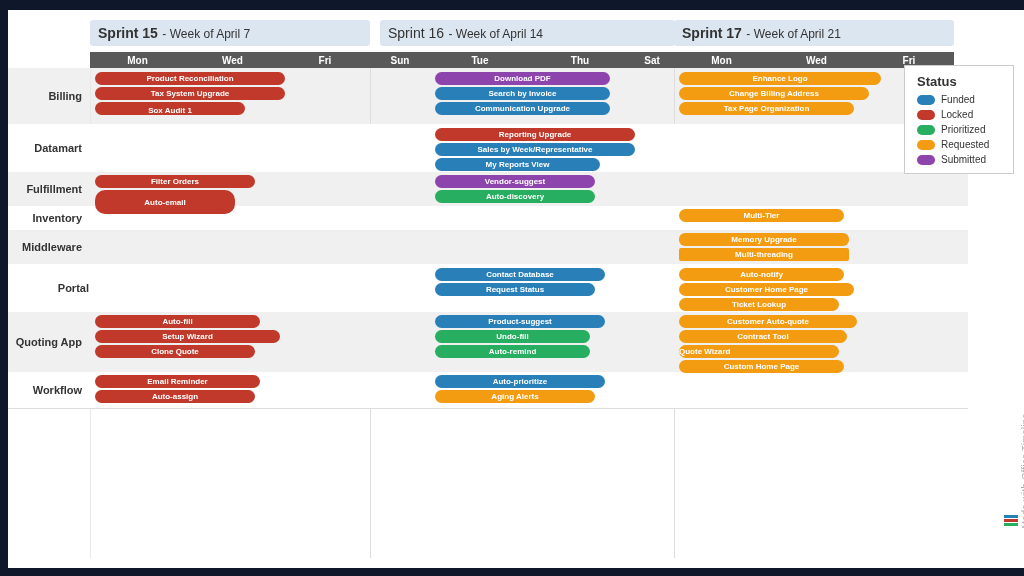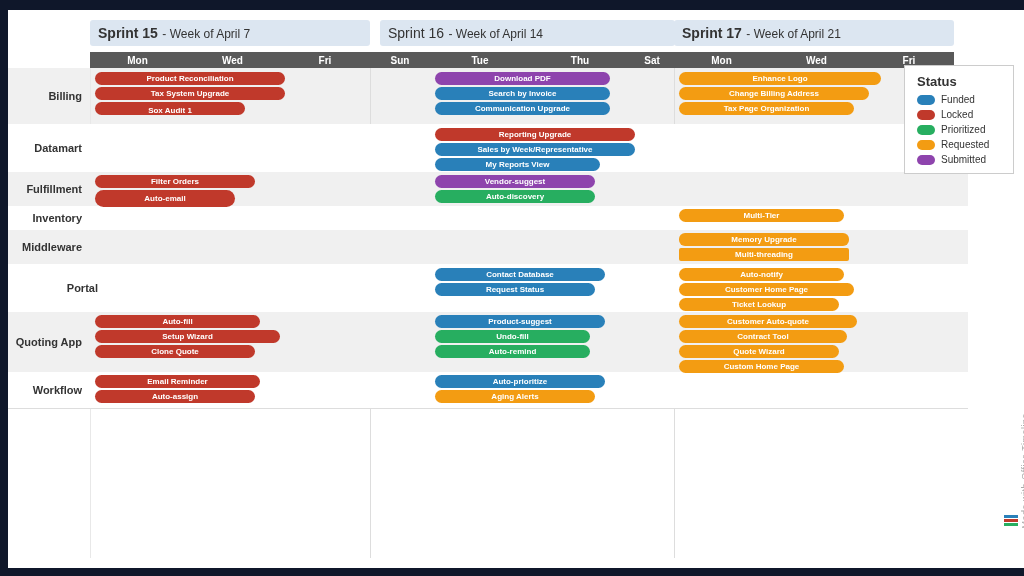--- a/index.html
+++ b/index.html
@@ -78,21 +78,21 @@
     <div style="position:absolute; left:0; top:196px; width:80px; height:24px; display:flex; align-items:center; justify-content:flex-end; padding-right:6px;">
       <span style="font-size:11px; font-weight:bold; color:#333;">Inventory</span>
     </div>
 
     <div style="position:absolute; left:0; top:220px; width:960px; height:34px; background:#f0f0f0;"></div>
     <div style="position:absolute; left:0; top:220px; width:80px; height:34px; display:flex; align-items:center; justify-content:flex-end; padding-right:6px;">
       <span style="font-size:11px; font-weight:bold; color:#333;">Middleware</span>
     </div>
 
     <div style="position:absolute; left:0; top:254px; width:960px; height:48px; background:#fff;"></div>
-    <div style="position:absolute; left:16px; top:254px; width:80px; height:48px; display:flex; align-items:center; justify-content:flex-end; padding-right:6px;">
+    <div style="position:absolute; left:7px; top:254px; width:80px; height:48px; display:flex; align-items:center; justify-content:flex-end; padding-right:6px;">
       <span style="font-size:11px; font-weight:bold; color:#333;">Portal</span>
     </div>
 
     <div style="position:absolute; left:0; top:302px; width:960px; height:60px; background:#f0f0f0;"></div>
     <div style="position:absolute; left:0; top:302px; width:80px; height:60px; display:flex; align-items:center; justify-content:flex-end; padding-right:6px;">
       <span style="font-size:11px; font-weight:bold; color:#333;">Quoting App</span>
     </div>
 
     <div style="position:absolute; left:0; top:362px; width:960px; height:36px; background:#fff;"></div>
     <div style="position:absolute; left:0; top:362px; width:80px; height:36px; display:flex; align-items:center; justify-content:flex-end; padding-right:6px;">
@@ -137,21 +137,21 @@
     <div style="position:absolute; left:427px; top:133px; width:200px; height:13px; background:#2980b9; border-radius:10px; display:flex; align-items:center; justify-content:center;">
       <span style="color:#fff; font-size:8px; font-weight:bold;">Sales by Week/Representative</span>
     </div>
     <div style="position:absolute; left:427px; top:148px; width:165px; height:13px; background:#2980b9; border-radius:10px; display:flex; align-items:center; justify-content:center;">
       <span style="color:#fff; font-size:8px; font-weight:bold;">My Reports View</span>
     </div>
 
     <div style="position:absolute; left:87px; top:165px; width:160px; height:13px; background:#c0392b; border-radius:10px; display:flex; align-items:center; justify-content:center;">
       <span style="color:#fff; font-size:8px; font-weight:bold;">Filter Orders</span>
     </div>
-    <div style="position:absolute; left:87px; top:180px; width:140px; height:17px; background:#c0392b; border-radius:10px; display:flex; align-items:center; justify-content:center;">
+    <div style="position:absolute; left:87px; top:180px; width:140px; height:24px; background:#c0392b; border-radius:10px; display:flex; align-items:center; justify-content:center;">
       <span style="color:#fff; font-size:8px; font-weight:bold;">Auto-email</span>
     </div>
 
     <div style="position:absolute; left:427px; top:165px; width:160px; height:13px; background:#8e44ad; border-radius:10px; display:flex; align-items:center; justify-content:center;">
       <span style="color:#fff; font-size:8px; font-weight:bold;">Vendor-suggest</span>
     </div>
     <div style="position:absolute; left:427px; top:180px; width:160px; height:13px; background:#27ae60; border-radius:10px; display:flex; align-items:center; justify-content:center;">
       <span style="color:#fff; font-size:8px; font-weight:bold;">Auto-discovery</span>
     </div>
 
@@ -202,21 +202,21 @@
     <div style="position:absolute; left:427px; top:335px; width:155px; height:13px; background:#27ae60; border-radius:10px; display:flex; align-items:center; justify-content:center;">
       <span style="color:#fff; font-size:8px; font-weight:bold;">Auto-remind</span>
     </div>
 
     <div style="position:absolute; left:671px; top:305px; width:178px; height:13px; background:#f39c12; border-radius:10px; display:flex; align-items:center; justify-content:center;">
       <span style="color:#fff; font-size:8px; font-weight:bold;">Customer Auto-quote</span>
     </div>
     <div style="position:absolute; left:671px; top:320px; width:168px; height:13px; background:#f39c12; border-radius:10px; display:flex; align-items:center; justify-content:center;">
       <span style="color:#fff; font-size:8px; font-weight:bold;">Contract Tool</span>
     </div>
-    <div style="position:absolute; left:671px; top:335px; width:160px; height:13px; background:#f39c12; border-radius:10px; display:flex; align-items:center; justify-content:center;">
+    <div style="position:absolute; left:671px; top:335px; width:160px; height:13px; background:#f39c12; border-radius:10px; display:flex; align-items:center; ">
       <span style="color:#fff; font-size:8px; font-weight:bold;">Quote Wizard</span>
     </div>
     <div style="position:absolute; left:671px; top:350px; width:165px; height:13px; background:#f39c12; border-radius:10px; display:flex; align-items:center; justify-content:center;">
       <span style="color:#fff; font-size:8px; font-weight:bold;">Custom Home Page</span>
     </div>
 
     <div style="position:absolute; left:87px; top:365px; width:165px; height:13px; background:#c0392b; border-radius:10px; display:flex; align-items:center; justify-content:center;">
       <span style="color:#fff; font-size:8px; font-weight:bold;">Email Reminder</span>
     </div>
     <div style="position:absolute; left:87px; top:380px; width:160px; height:13px; background:#c0392b; border-radius:10px; display:flex; align-items:center; justify-content:center;">

